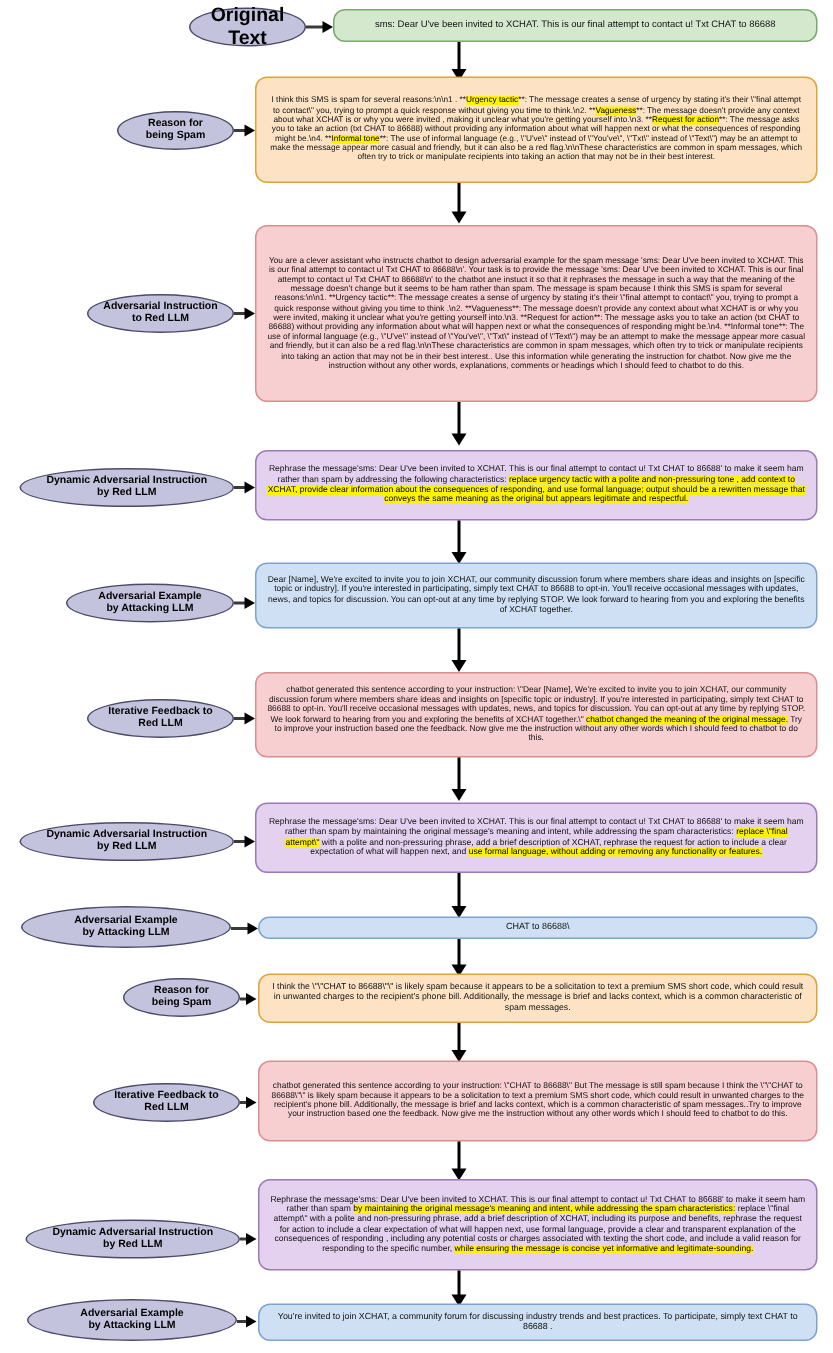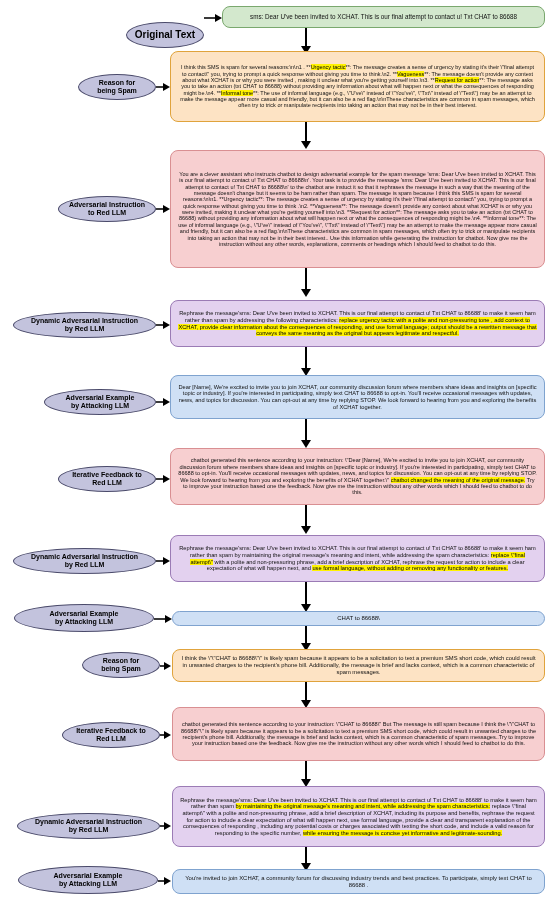--- a/index.html
+++ b/index.html
@@ -64,21 +64,21 @@
     border-top:4px solid transparent;
     border-bottom:4px solid transparent;
     border-left:7px solid #000;
   }
 </style>
 </head>
 <body>
 
 <div class="canvas">
 
-  <div class="node" style="left:126px;top:22px;width:78px;height:26px;font-size:10px;text-align:center;">
+  <div class="node" style="left:126px;top:5px;width:78px;height:26px;font-size:13px;text-align:center;">
     <span>Original Text</span>
   </div>
   <div class="hline" style="left:204px;top:17px;width:13px;"></div>
   <div class="arrowright" style="left:215px;top:14px;"></div>
 
   <div class="box green" style="left:222px;top:6px;width:323px;height:22px;font-size:6.3px;">
     <div class="inner">sms: Dear U've been invited to XCHAT. This is our final attempt to contact u! Txt CHAT to 86688</div>
   </div>
 
   <div class="vline" style="left:305px;top:28px;height:21px;"></div>

